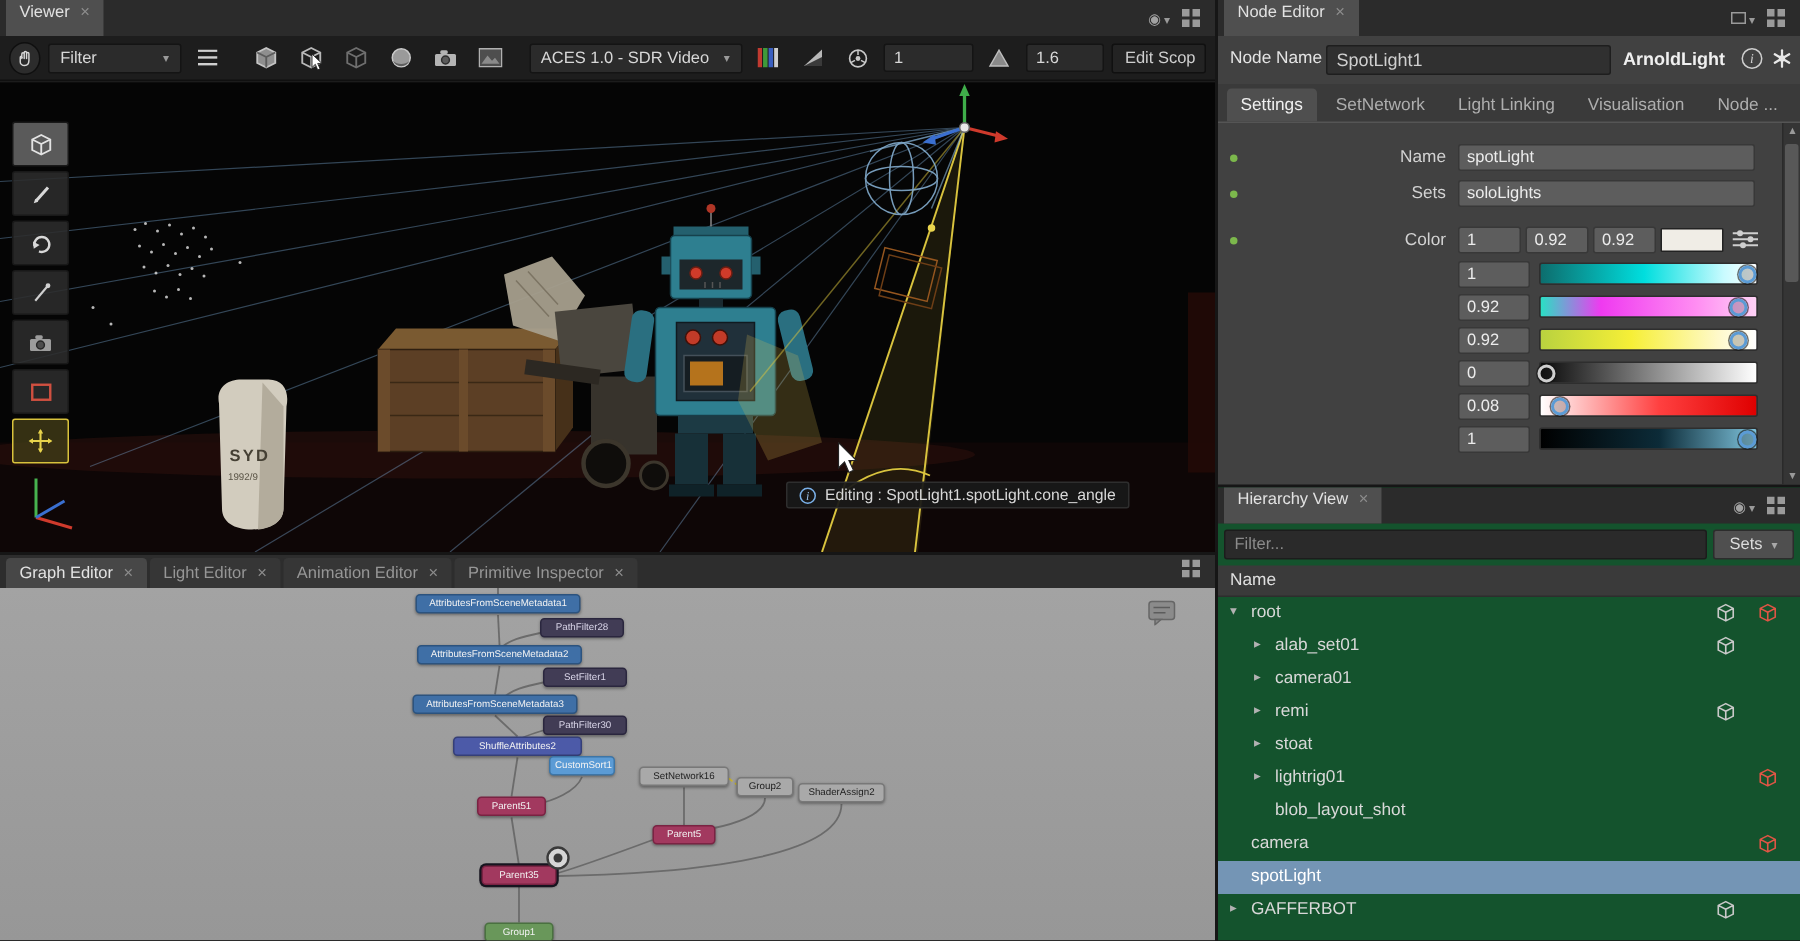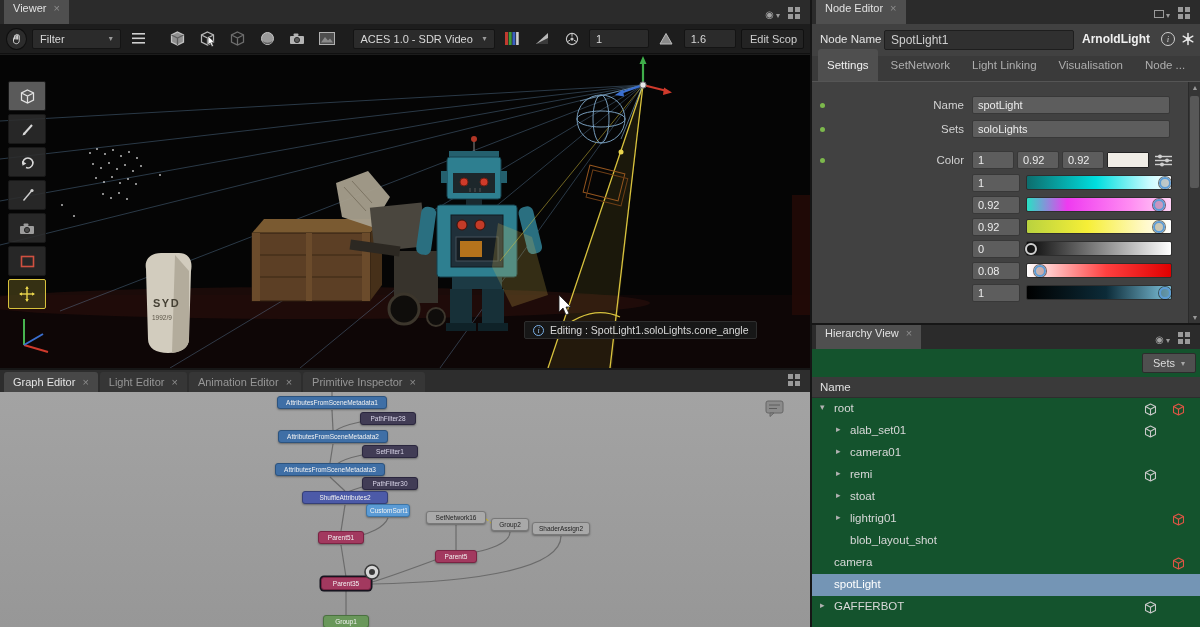--- a/index.html
+++ b/index.html
@@ -56,21 +56,21 @@
   #note-icon{position:absolute;left:765px;top:8px}
   
   #node-editor{left:812px;top:0;width:388px;height:323px;background:#414141}
   #ne-name-row{position:absolute;left:0;top:28px;width:388px;height:24px}
   #ne-name-row .lbl{position:absolute;left:8px;top:5px;font-size:11.5px;color:#e4e4e4}
   #node-name-input{position:absolute;left:72px;top:2px;width:190px;height:20px;background:#303030;border:1px solid #1e1e1e;border-radius:2px;color:#cfcfcf;font-size:12px;padding:0 6px}
   #node-type{position:absolute;left:270px;top:4px;font-size:12px;font-weight:bold;color:#f0f0f0}
   #ne-info{position:absolute;left:349px;top:4px;width:14px;height:14px;border-radius:50%;border:1.4px solid #cfcfcf;color:#cfcfcf;font-size:9px;display:flex;align-items:center;justify-content:center;font-family:"Liberation Serif",serif;font-style:italic}
   #ne-gear{position:absolute;left:369px;top:4px}
   #ne-tabs{position:absolute;left:0;top:56px;width:388px;height:26px;background:#3a3a3a;border-bottom:1px solid #555;display:flex;align-items:flex-end;padding-left:6px;gap:4px}
-  .ne-tab{height:32px;display:flex;align-items:center;padding:0 9px;font-size:11.5px;color:#aeaeae;border-radius:3px 3px 0 0}
+  .ne-tab{height:22px;display:flex;align-items:center;padding:0 9px;font-size:11.5px;color:#aeaeae;border-radius:3px 3px 0 0}
   .ne-tab.active{background:#4f4f4f;color:#f0f0f0}
   .ne-row,.ne-srow{position:absolute;left:0;width:376px;height:20px}
   .dot{position:absolute;left:8px;top:7px;width:5px;height:5px;border-radius:50%;background:#7cb84c}
   .ne-label{position:absolute;left:20px;top:3px;width:132px;text-align:right;font-size:11.5px;color:#d2d2d2}
   .ne-input{position:absolute;left:160px;top:0;width:198px;height:18px;background:#5d5d5d;border:1px solid #383838;border-radius:2px;color:#ececec;font-size:11px;padding:0 5px}
   .ne-input.cnum{width:42px}
   .ne-input.num{width:48px}
   .swatch{position:absolute;top:1px;width:42px;height:16px;background:#f0ede6;border:1px solid #222;border-radius:1px}
   .mixer{position:absolute;top:2px}
   .track{position:absolute;left:214px;top:1px;width:146px;height:15px;border:1px solid #2e2e2e;border-radius:2px}
@@ -398,21 +398,21 @@
             <line x1="1" y1="8" x2="15" y2="8" stroke="#e8d44c" stroke-width="1.4"></line>
             <polygon points="8,0 6.2,3 9.8,3" fill="#e8d44c"></polygon>
             <polygon points="16,8 13,6.2 13,9.8" fill="#e8d44c"></polygon>
             <polygon points="8,16 6.2,13 9.8,13" fill="#e8d44c"></polygon>
             <polygon points="0,8 3,6.2 3,9.8" fill="#e8d44c"></polygon>
           </svg>
       </div>
     </div>
     <div id="vp-tooltip">
       <span class="info">i</span>
-      <span>Editing : SpotLight1.soloLights.cone_angle</span>
+      <span>Editing : SpotLight1.spotLight.cone_angle</span>
     </div>
     <svg id="vp-cursor" width="14" height="22">
       <path d="M1,0 L1,17 L5,13 L8,20 L11,18.5 L8,12 L13,12 Z" fill="#fff" stroke="#222" stroke-width=".8"></path>
     </svg>
   </div>
 </section>
 
 <section class="panel" id="graph">
   <div id="graph-tabs">
     <div id="graph-tabs-inner" style="display:flex;align-items:flex-end;gap:2px">
@@ -617,20 +617,21 @@
       <span>◉<span class="caret">▾</span></span>
       <span><svg width="12" height="12">
             <rect width="5" height="5" fill="#9a9a9a"></rect>
             <rect x="7" width="5" height="5" fill="#9a9a9a"></rect>
             <rect y="7" width="5" height="5" fill="#9a9a9a"></rect>
             <rect x="7" y="7" width="5" height="5" fill="#9a9a9a"></rect>
           </svg></span>
     </div>
   </div>
   <div id="hv-filter-row">
+    <input id="filter-input" placeholder="Filter..." style="">
     <div id="sets-btn">
       <span>Sets</span>
         <span class="caret">▾</span>
     </div>
   </div>
   <div id="hv-header">
     <span>Name</span>
   </div>
   <div id="hv-rows">
       <div class="hv-row" style="top: 0px;">

